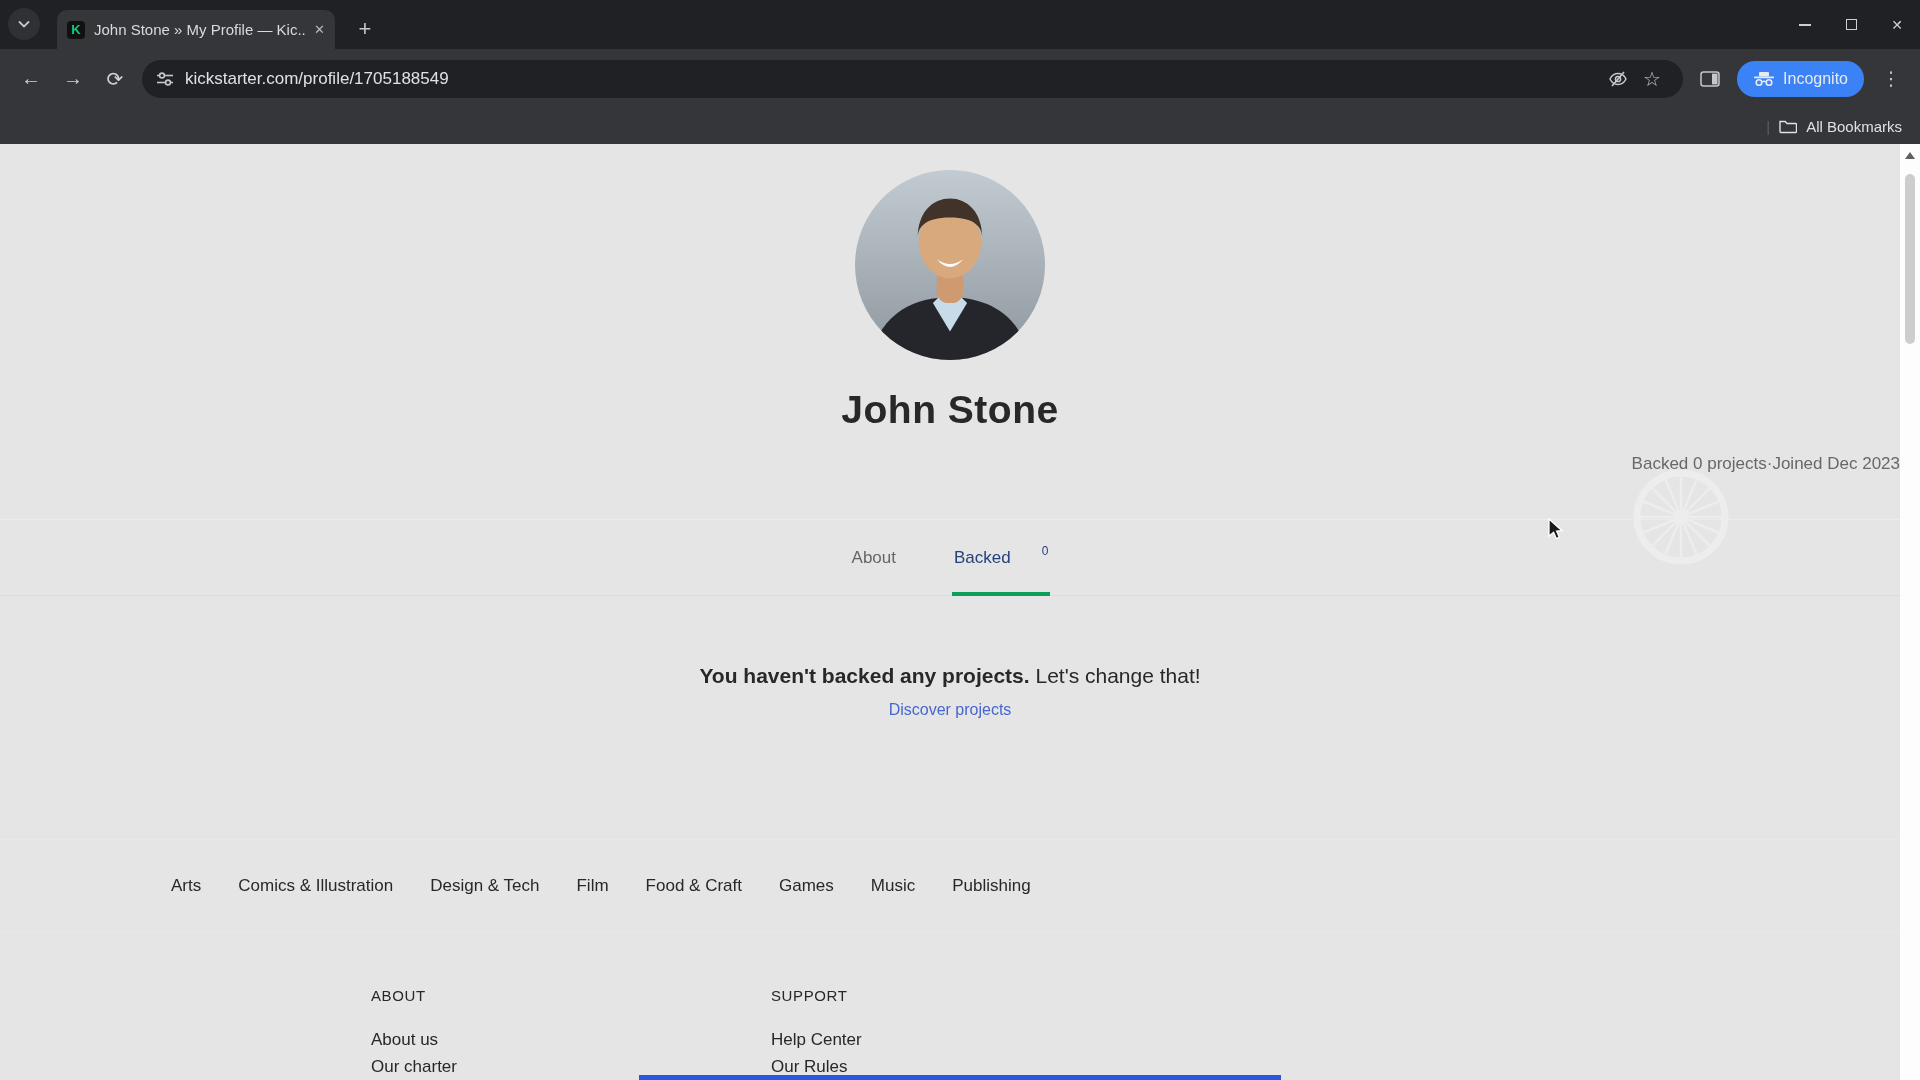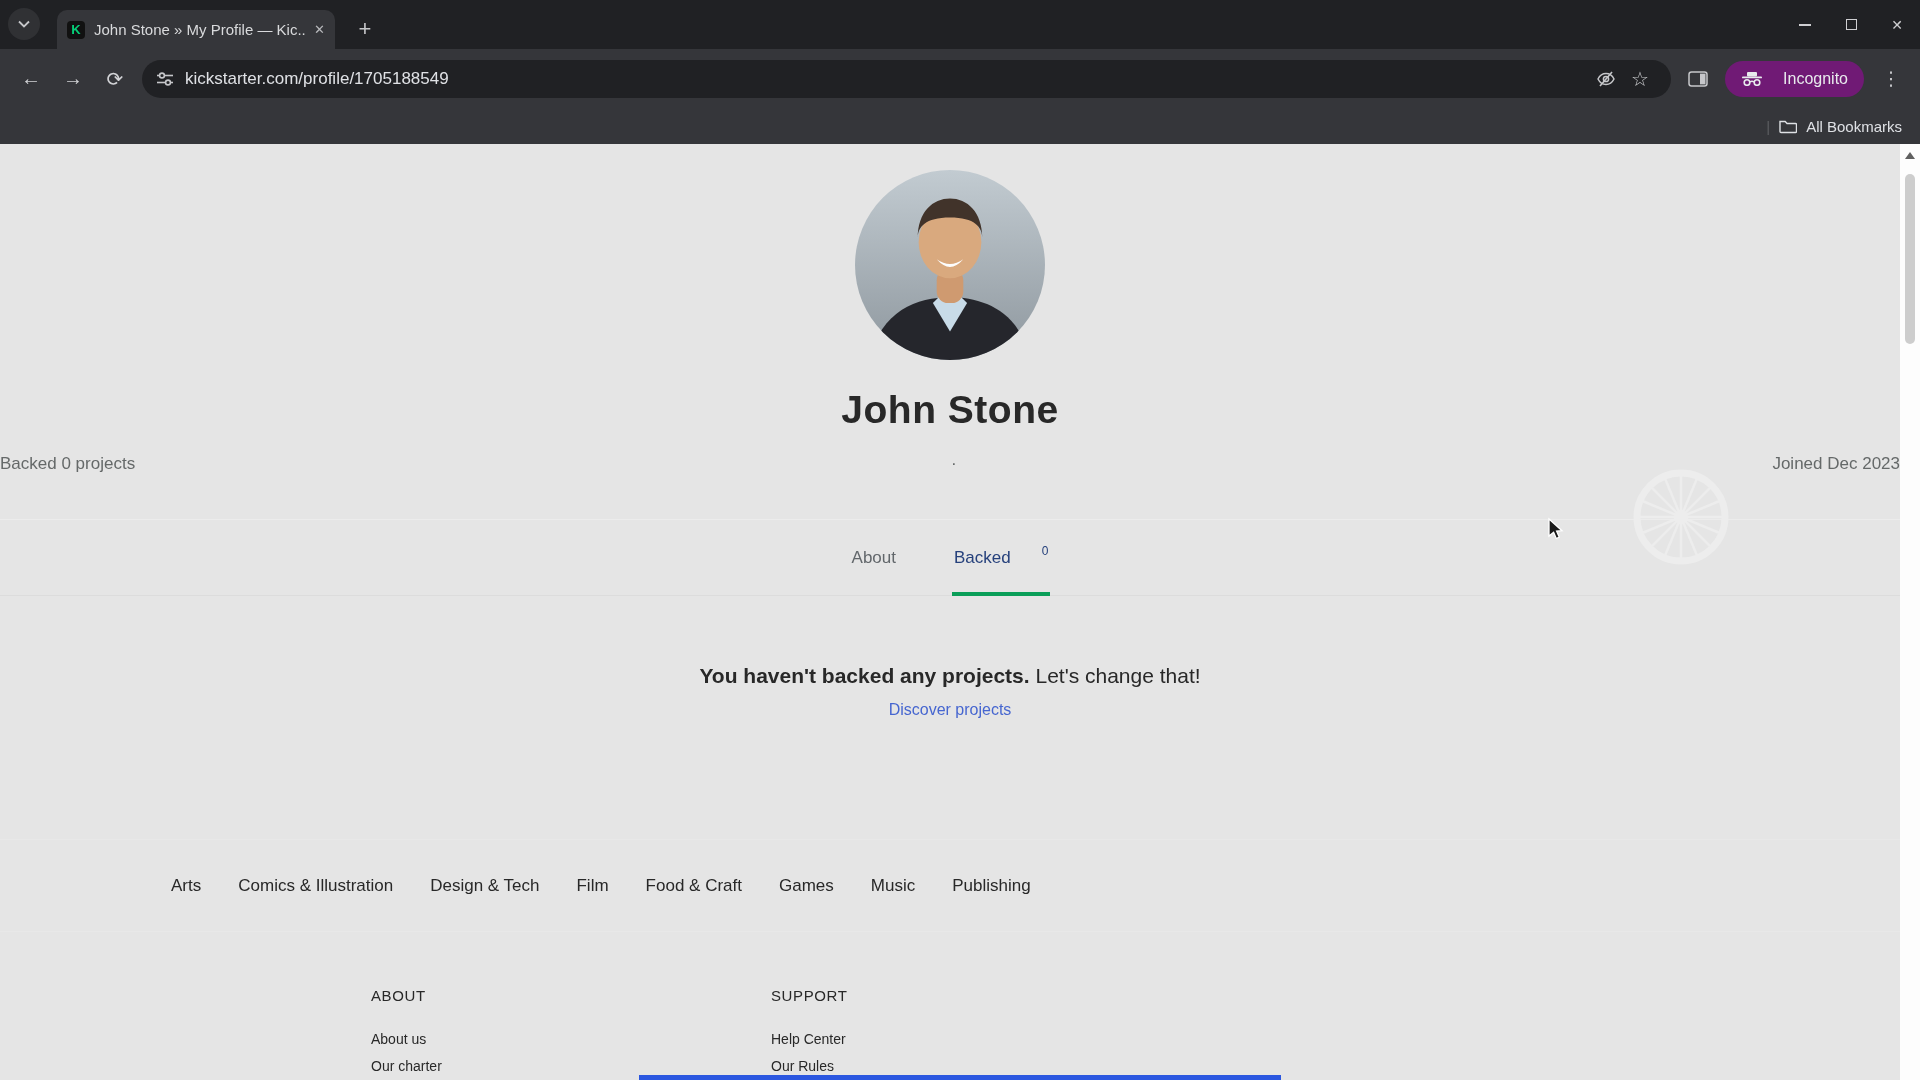--- a/index.html
+++ b/index.html
@@ -26,43 +26,43 @@
 
   .toolbar { position:absolute; top:49px; left:0; width:1920px; height:59px; background:#35363a;
     display:flex; align-items:center; padding:0 12px 0 10px; }
   .nav-btn { width:42px; height:42px; display:flex; align-items:center; justify-content:center;
     color:#d2d3d6; font-size:20px; flex:0 0 auto; }
   .omnibox { flex:1; height:38px; margin:0 10px 0 6px; background:#202124; border-radius:19px;
     display:flex; align-items:center; padding:12px 14px; }
   .url-text { flex:1; margin-left:11px; font-size:17px; color:#dfe1e5; white-space:nowrap; overflow:hidden; }
   .omni-icon { flex:0 0 auto; display:flex; align-items:center; justify-content:center; width:34px; height:34px; }
   .star-glyph { font-size:20px; color:#c6c7ca; }
-  .incognito-badge { flex:0 0 auto; height:36px; border-radius:18px; background:#701a75; color:#e8eaed;
-    display:flex; align-items:center; gap:20px; padding:0 16px; margin:0 10px; font-size:16px; }
+  .incognito-badge { flex:0 0 auto; height:36px; border-radius:18px; background:#3b82f6; color:#e8eaed;
+    display:flex; align-items:center; gap:8px; padding:0 16px; margin:0 10px; font-size:16px; }
   .kebab { width:34px; height:40px; display:flex; align-items:center; justify-content:center; color:#c6c7ca; font-size:19px; }
 
   .bookmarksbar { position:absolute; top:108px; left:0; width:1920px; height:36px; background:#35363a;
     display:flex; align-items:center; justify-content:flex-end; padding-right:18px; gap:9px; }
   .bm-sep { color:#5c5d61; font-size:15px; }
   .bm-label { color:#dfe1e5; font-size:15px; }
 
   
   .page { position:absolute; top:144px; left:0; width:1900px; height:936px; background:#e5e5e5; }
 
   .scrollbar { position:absolute; top:144px; right:0; width:20px; height:936px; background:#fdfdfd; }
   .sb-up { width:20px; height:22px; display:flex; align-items:center; justify-content:center; }
   .sb-up-tri { width:0; height:0; border-left:5px solid transparent; border-right:5px solid transparent;
     border-bottom:7px solid #606060; }
   .sb-thumb { position:absolute; top:30px; left:5px; width:10px; height:170px; background:#cdcdcd; border-radius:5px; }
 
   .avatar { position:absolute; left:855px; top:26px; width:190px; height:190px; border-radius:50%; overflow:hidden; }
   .profile-name { position:absolute; top:244px; left:0; width:1900px; text-align:center;
     font-size:39px; font-weight:700; color:var(--text-dark,#282828); letter-spacing:.5px; }
-  .profile-meta { position:absolute; top:310px; left:0; width:1900px; display:flex; justify-content:space-between;
-    gap:11px; font-size:17px; color:var(--text-gray,#656969); }
+  .profile-meta { position:absolute; top:310px; left:0; width:1900px; display:flex; justify-content:flex-end;
+    font-size:17px; color:var(--text-gray,#656969); }
 
   .tab-nav { position:absolute; top:375px; left:0; width:1900px; height:77px;
     border-top:1px solid #ececec; border-bottom:1px solid #dcdcdc;
     display:flex; justify-content:center; gap:54px; }
   .ptab { position:relative; display:flex; align-items:center; font-size:17px; color:#62676b; padding:0 2px; }
   .ptab.active { color:#26417c;gap:28px; }
   .ptab.active::after { content:""; position:absolute; left:0; right:0; bottom:-1px; height:4px;
     background:var(--accent-green,#0a9e58); }
   .ptab sup { font-size:12px; position:relative; top:-7px; margin-left:3px; }
 
@@ -76,21 +76,21 @@
   .footer-cats { position:absolute; top:695px; left:0; width:1900px; height:92px;
     border-top:1px solid #e8e8e8; display:flex; align-items:center; padding-left:171px; gap:37px;
     font-size:17px; color:var(--text-dark,#282828); }
   .footer-cats span { cursor:pointer; white-space:nowrap; }
 
   .footer-cols { position:absolute; top:787px; left:0; width:1900px; height:149px; border-top:1px solid #e8e8e8; }
   .fcol { position:absolute; top:55px; }
   .fcol-1 { left:371px; } .fcol-2 { left:771px; } .fcol-3 { left:1173px; }
   .fcol-heading { font-size:15px; font-weight:500; letter-spacing:.6px; color:var(--text-dark,#282828); }
   .fcol-items { margin-top:22px; }
-  .fcol-items div { font-size:14px; line-height:27px; color:var(--text-dark,#282828); cursor:pointer; }
+  .fcol-items div { font-size:17px; line-height:27px; color:var(--text-dark,#282828); cursor:pointer; }
 
   .footer-bar { position:absolute; left:639px; top:931px; width:642px; height:5px;
     background:var(--footer-bar-blue,#2b57e0); }
 
   .cursor { position:absolute; left:1545px; top:517px; width:24px; height:24px; pointer-events:none; }
 </style>
 </head>
 <body>
 
 <div class="chrome">

